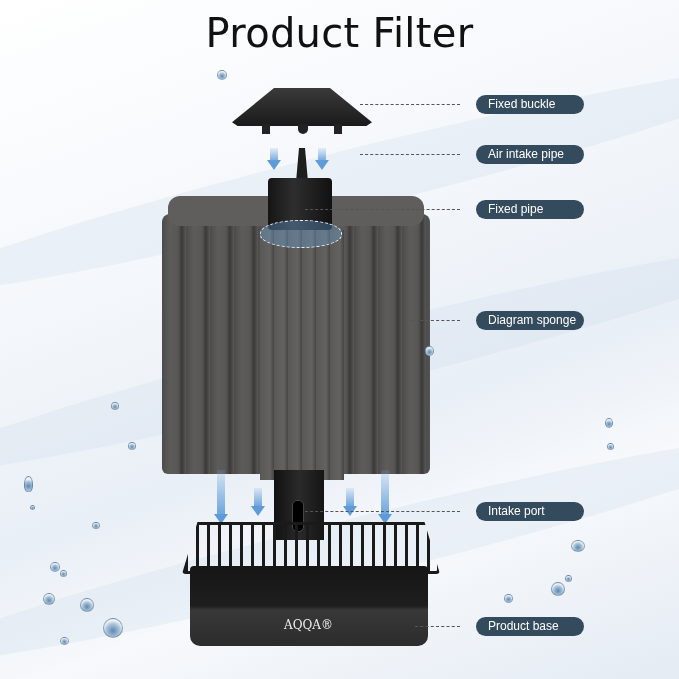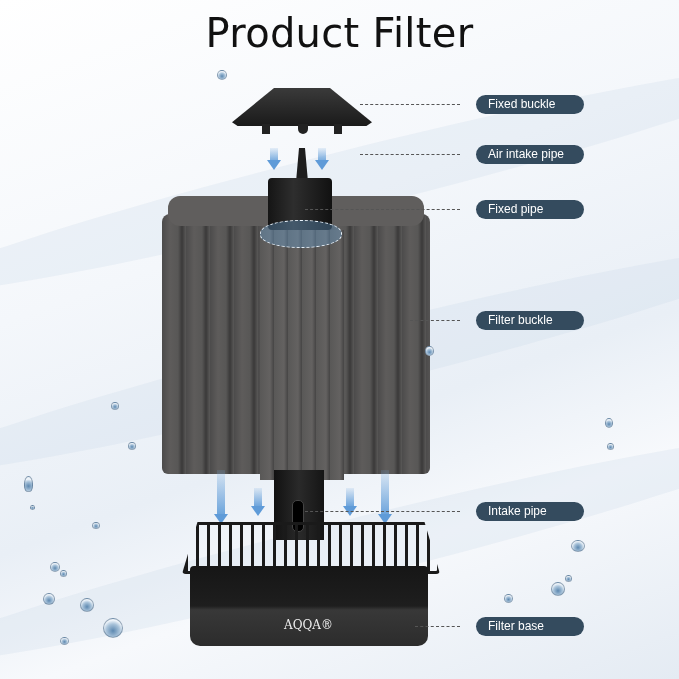--- a/index.html
+++ b/index.html
@@ -150,23 +150,23 @@
 <div class="leader" style="left:360px;top:104px;width:100px"></div>
 <div class="leader" style="left:360px;top:154px;width:100px"></div>
 <div class="leader" style="left:305px;top:209px;width:155px"></div>
 <div class="leader" style="left:410px;top:320px;width:50px"></div>
 <div class="leader" style="left:305px;top:511px;width:155px"></div>
 <div class="leader" style="left:415px;top:626px;width:45px"></div>
 
 <div class="label" style="top:95px">Fixed buckle</div>
 <div class="label" style="top:145px">Air intake pipe</div>
 <div class="label" style="top:200px">Fixed pipe</div>
-<div class="label" style="top:311px">Filter buckle</div>
-<div class="label" style="top:502px">Intake pipe</div>
-<div class="label" style="top:617px">Filter base</div>
+<div class="label" style="top:311px">Diagram sponge</div>
+<div class="label" style="top:502px">Intake port</div>
+<div class="label" style="top:617px">Product base</div>
 
 <div class="drop" style="left:217px;top:70px;width:8px;height:8px"></div>
 <div class="drop" style="left:425px;top:346px;width:7px;height:8px"></div>
 <div class="drop" style="left:111px;top:402px;width:6px;height:6px"></div>
 <div class="drop" style="left:128px;top:442px;width:6px;height:6px"></div>
 <div class="drop" style="left:24px;top:476px;width:7px;height:14px;border-radius:50% 50% 40% 40%"></div>
 <div class="drop" style="left:30px;top:505px;width:3px;height:3px"></div>
 <div class="drop" style="left:92px;top:522px;width:6px;height:5px"></div>
 <div class="drop" style="left:50px;top:562px;width:8px;height:8px"></div>
 <div class="drop" style="left:60px;top:570px;width:5px;height:5px"></div>

